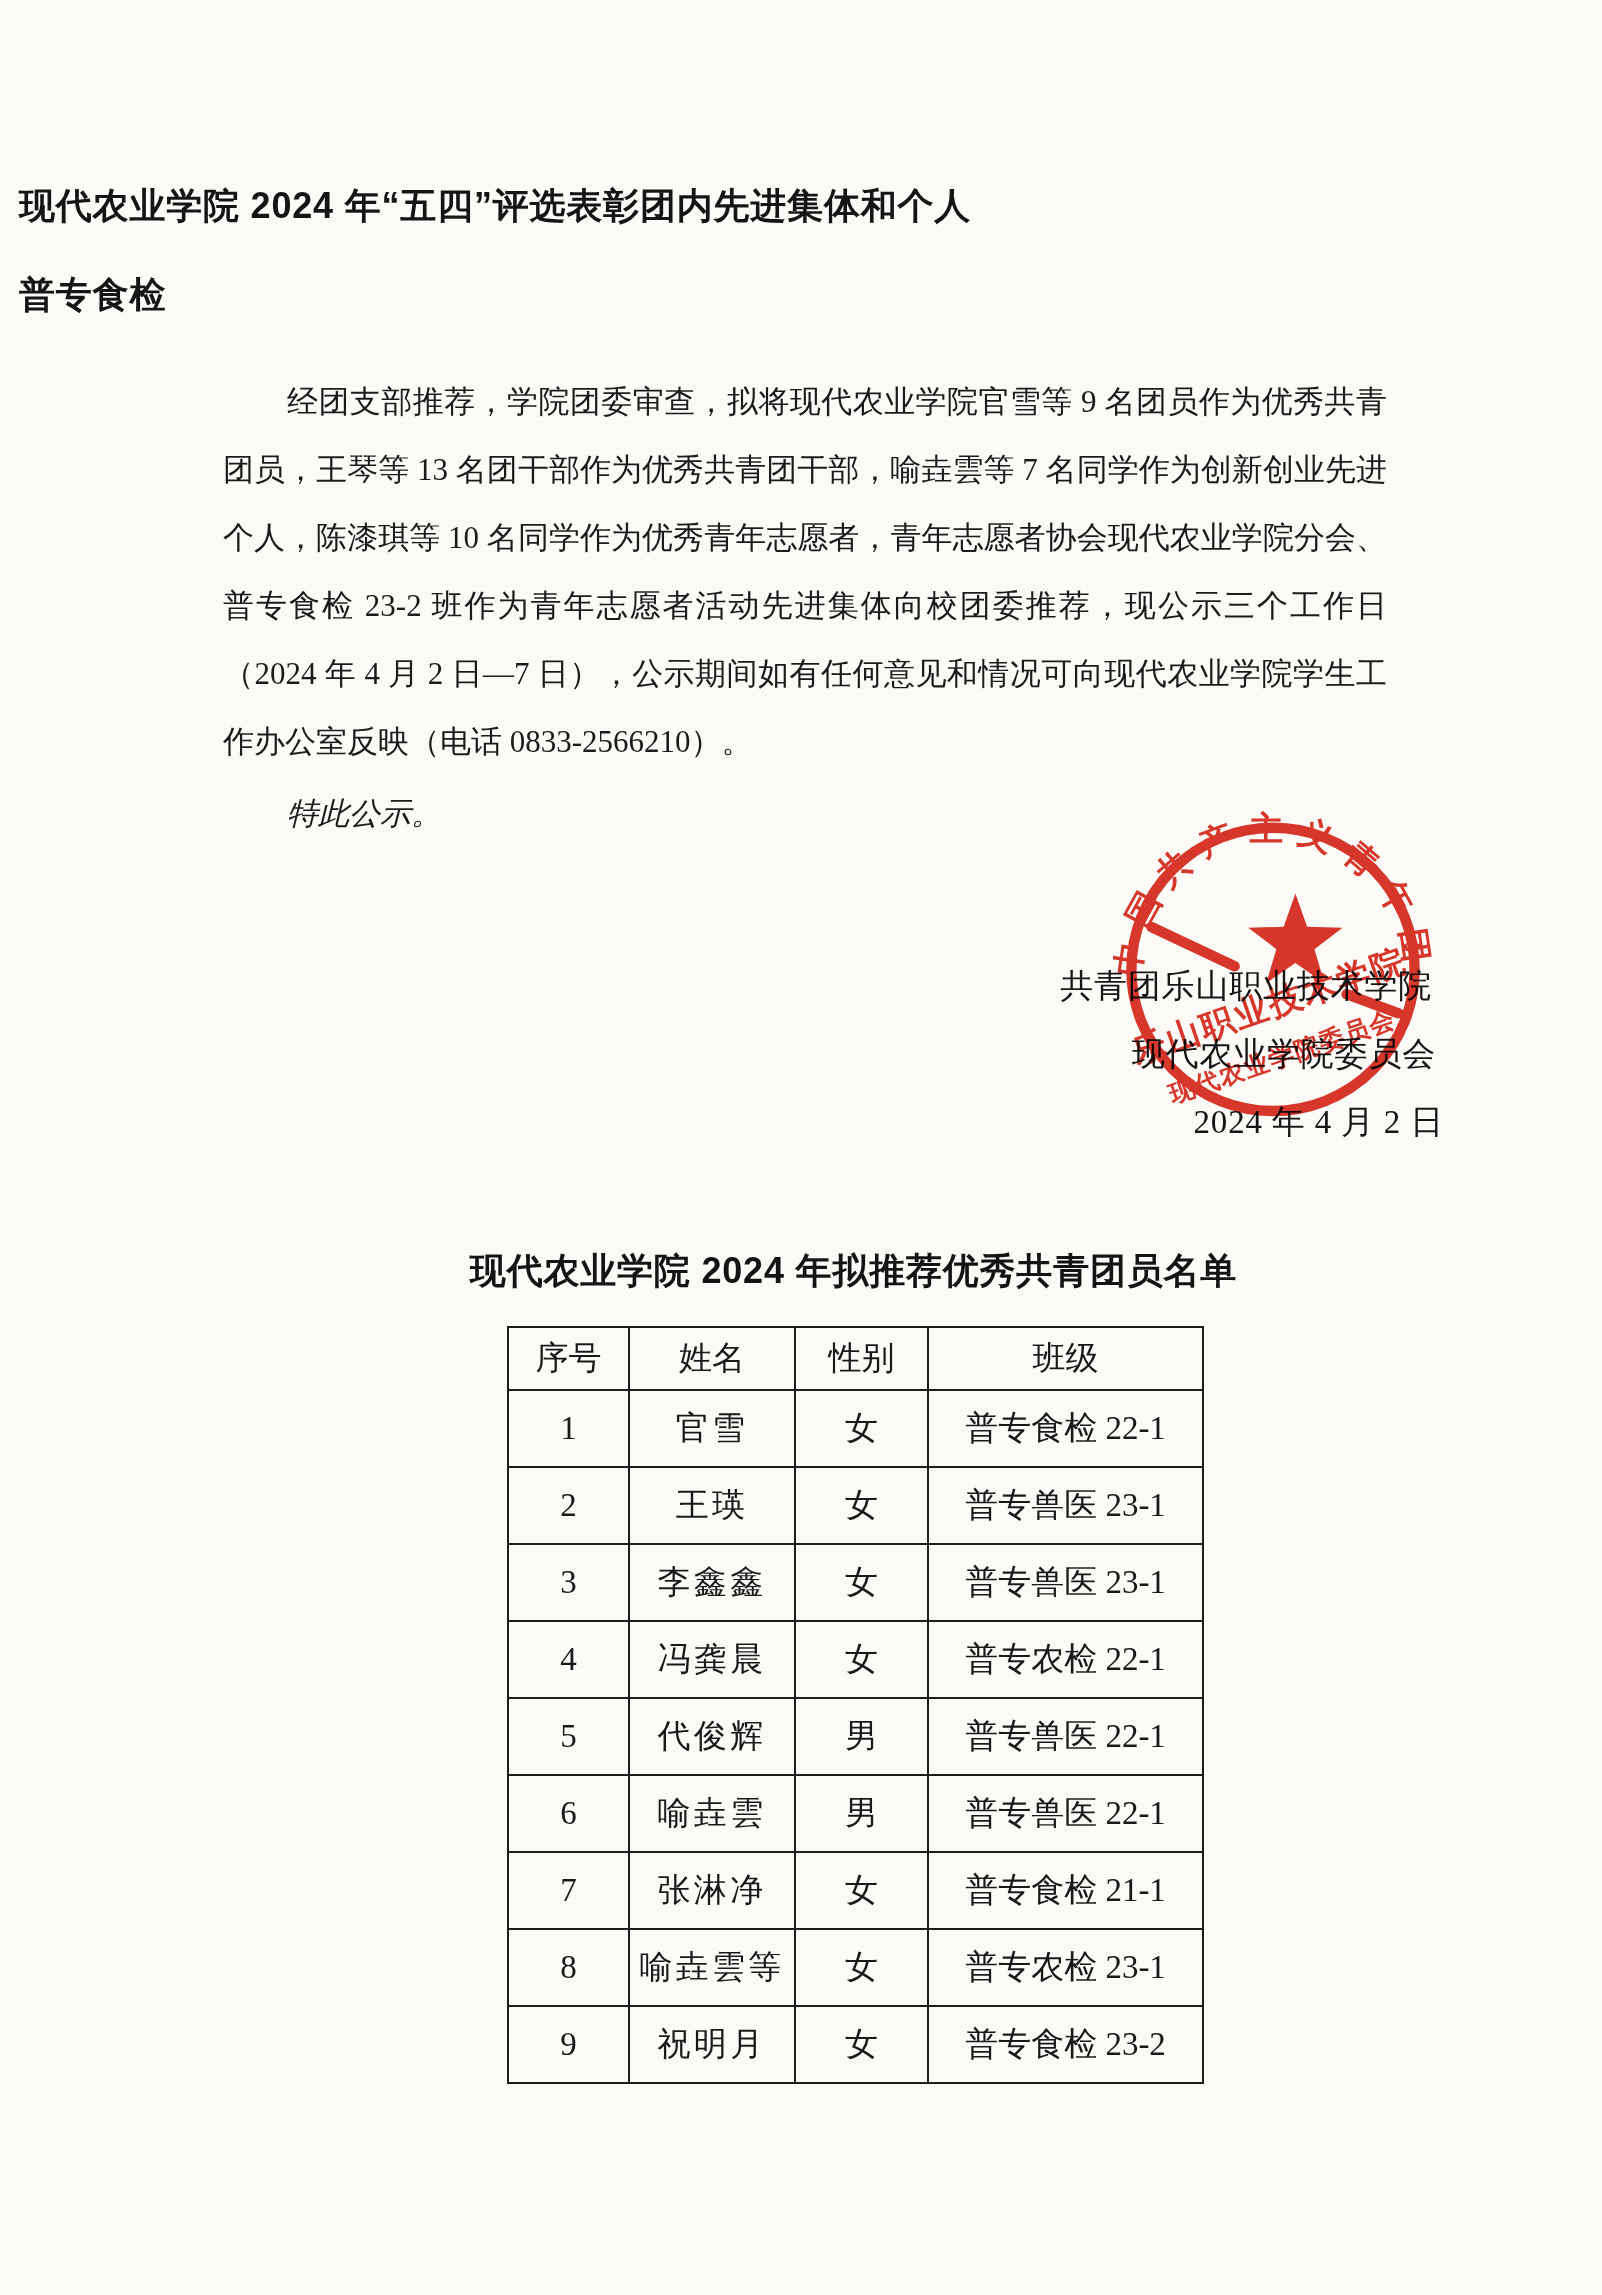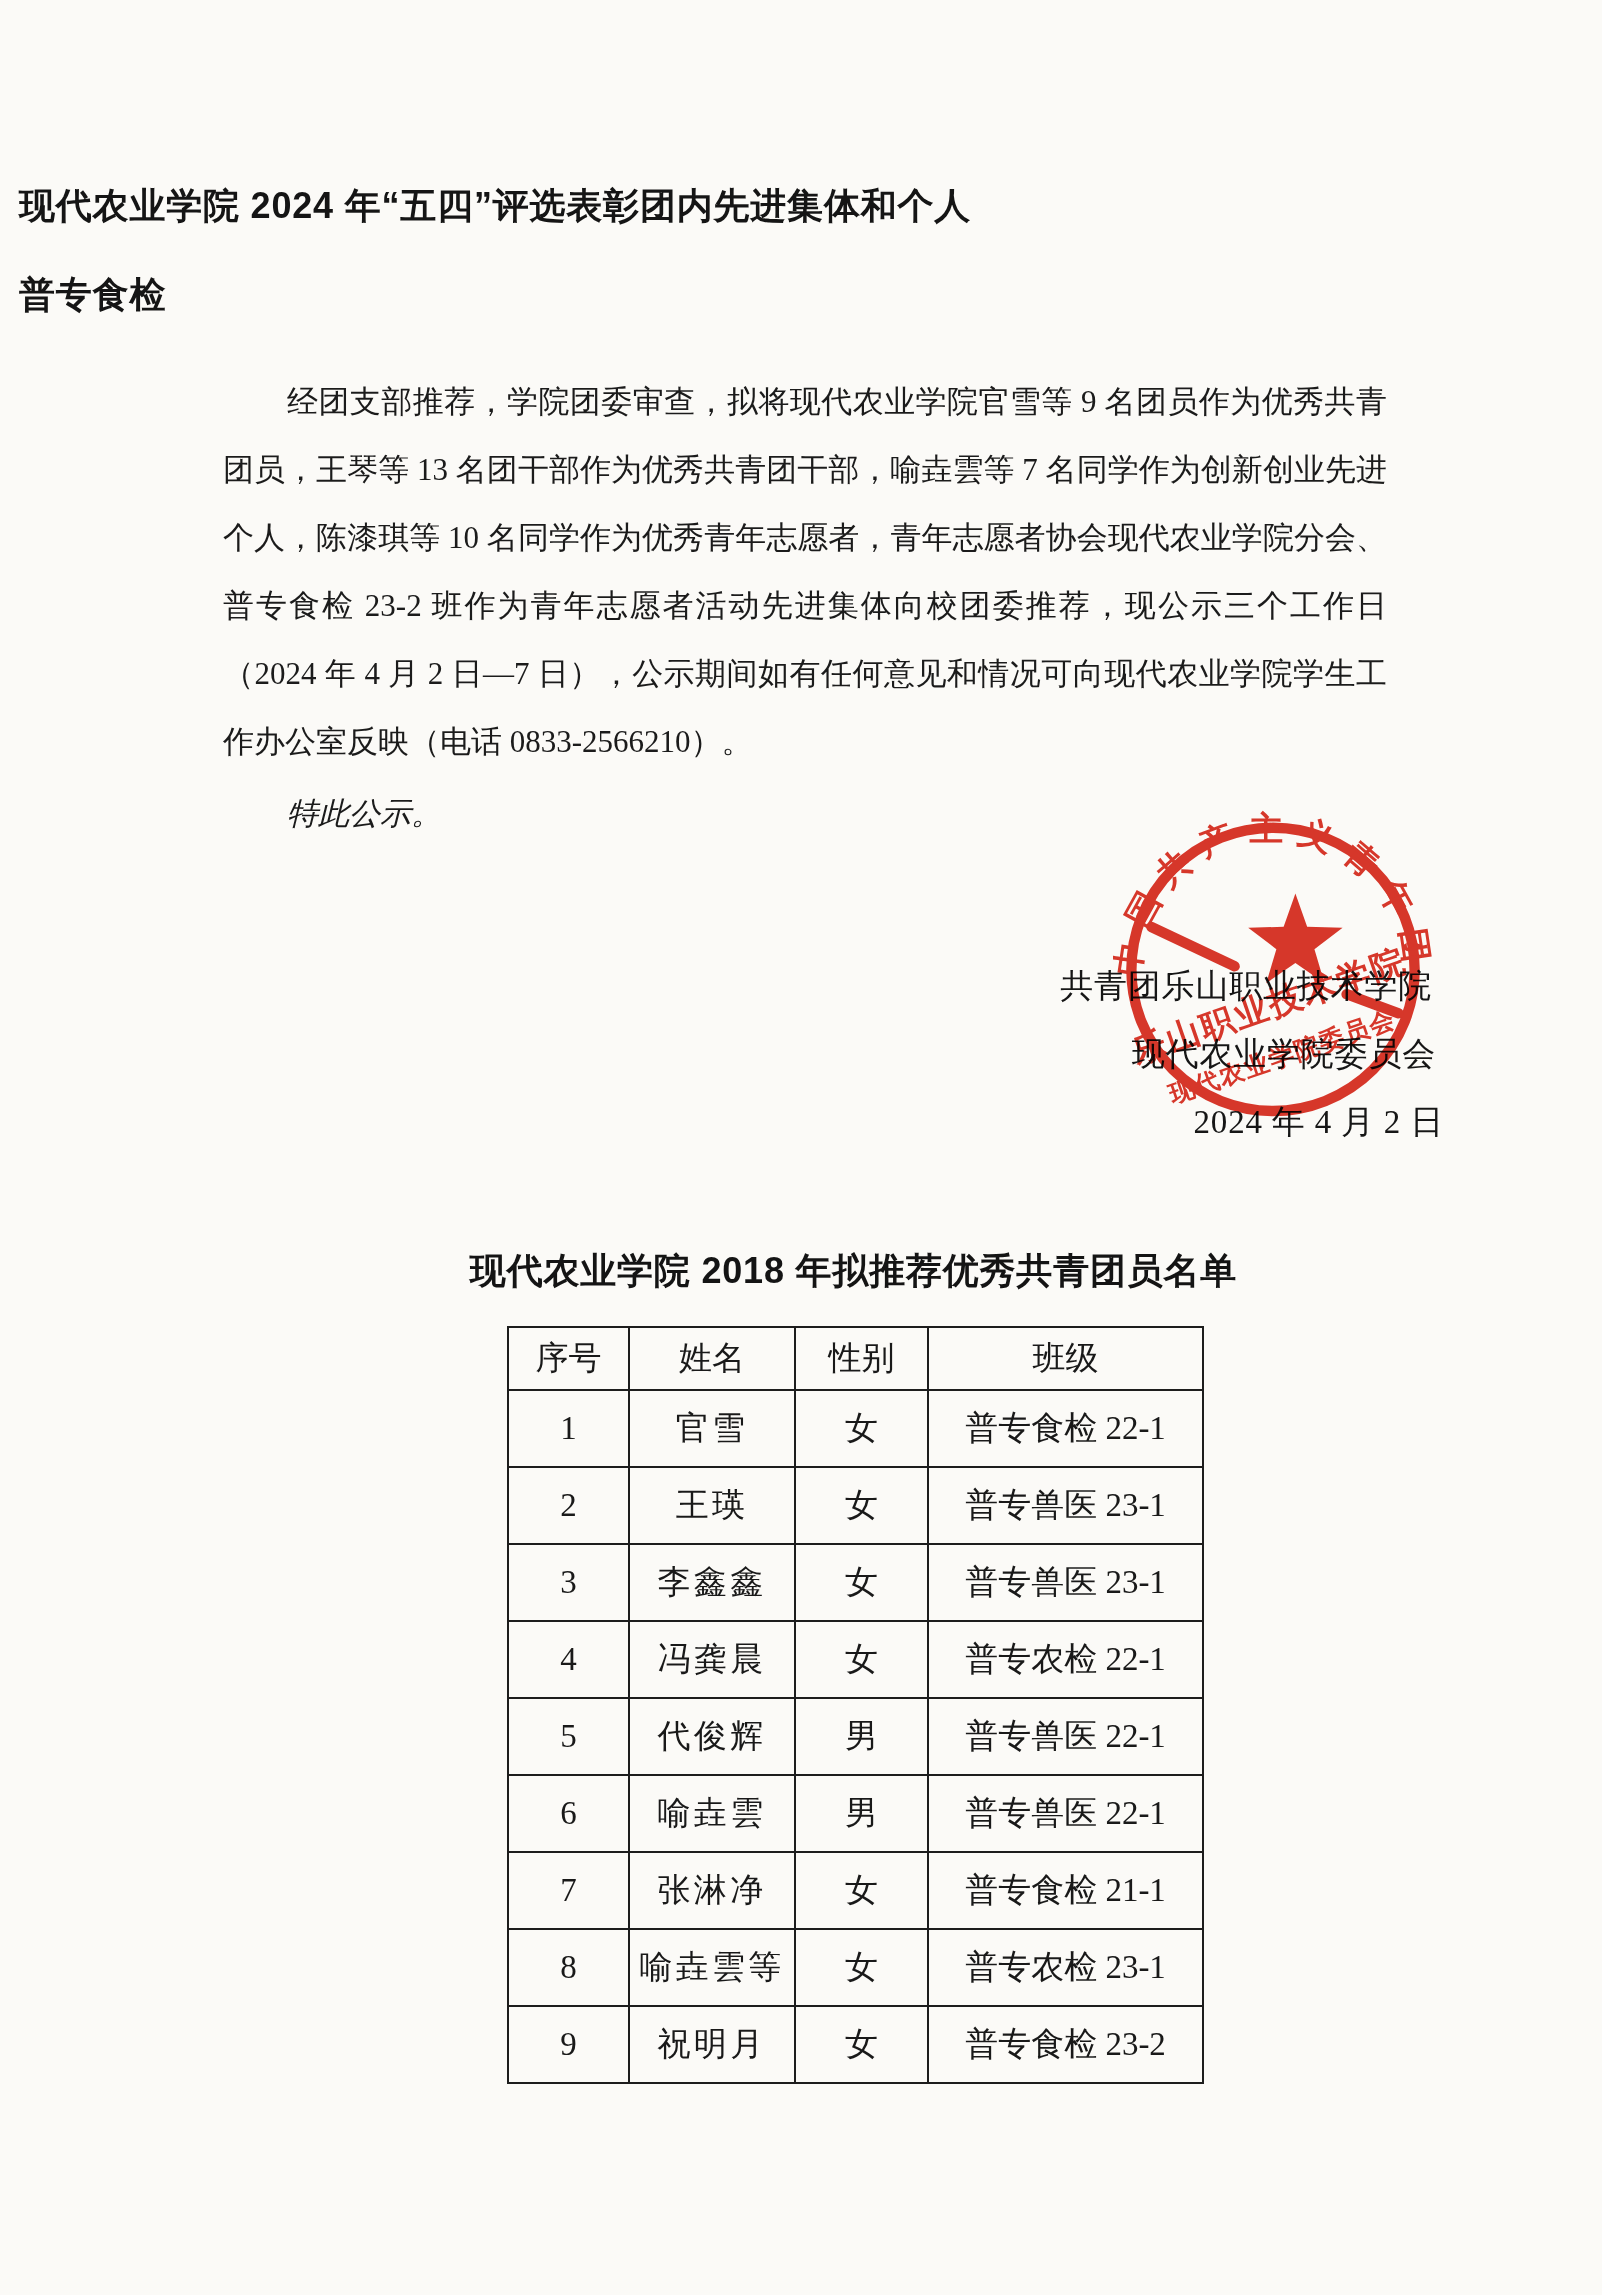--- a/index.html
+++ b/index.html
@@ -104,21 +104,21 @@
     <polygon points="228,108 242.7,149.8 287,150.8 251.8,177.7 264.4,220.2 228,195 191.6,220.2 204.2,177.7 169,150.8 213.3,149.8"></polygon>
     <text x="200" y="262" text-anchor="middle" font-size="42" letter-spacing="3" transform="rotate(-19 200 262)">乐山职业技术学院</text>
     <text x="215" y="322" text-anchor="middle" font-size="31" letter-spacing="2" transform="rotate(-19 215 322)">现代农业学院委员会</text>
   </g>
   <g stroke-width="13" stroke-linecap="round" stroke="#d7281b">
     <line x1="48" y1="150" x2="152" y2="199"></line>
     <line x1="292" y1="234" x2="357" y2="258"></line>
   </g>
 </svg>
 
-<div id="roster-title">现代农业学院 2018 年拟推荐优秀共青团员名单</div>
+<div id="roster-title">现代农业学院 2024 年拟推荐优秀共青团员名单</div>
 
 <table id="roster-table">
   <colgroup>
     <col class="c-no">
       <col class="c-name">
       <col class="c-sex">
       <col class="c-class">
   </colgroup>
   <thead>
     <tr>

